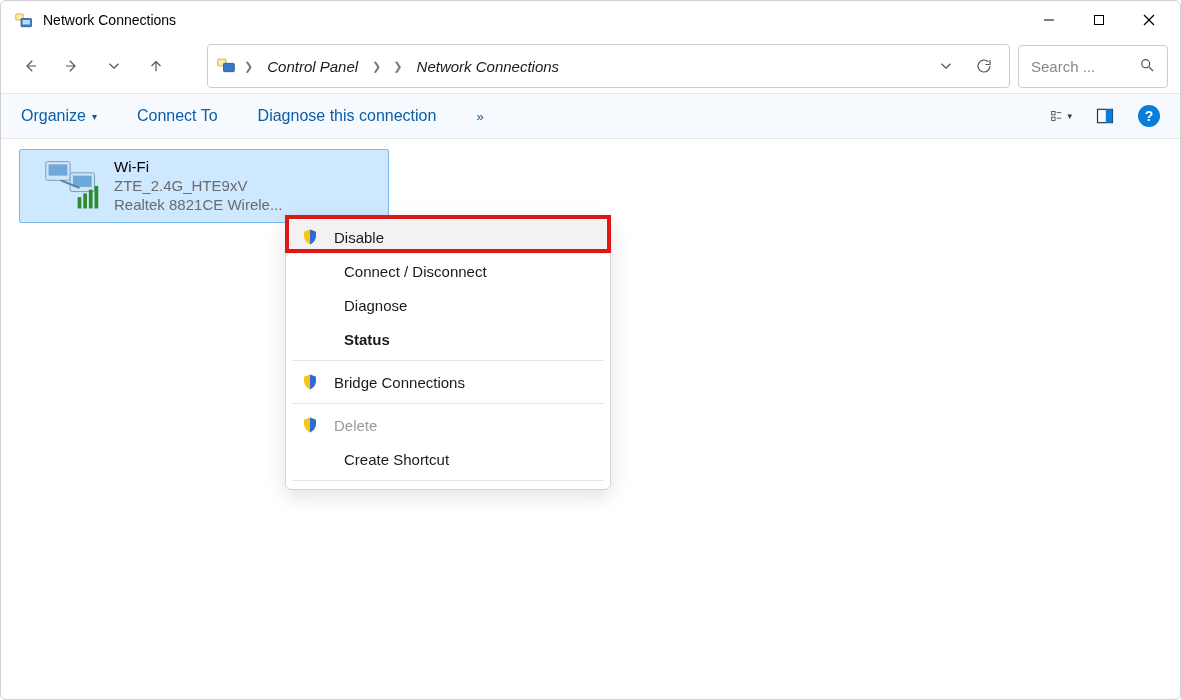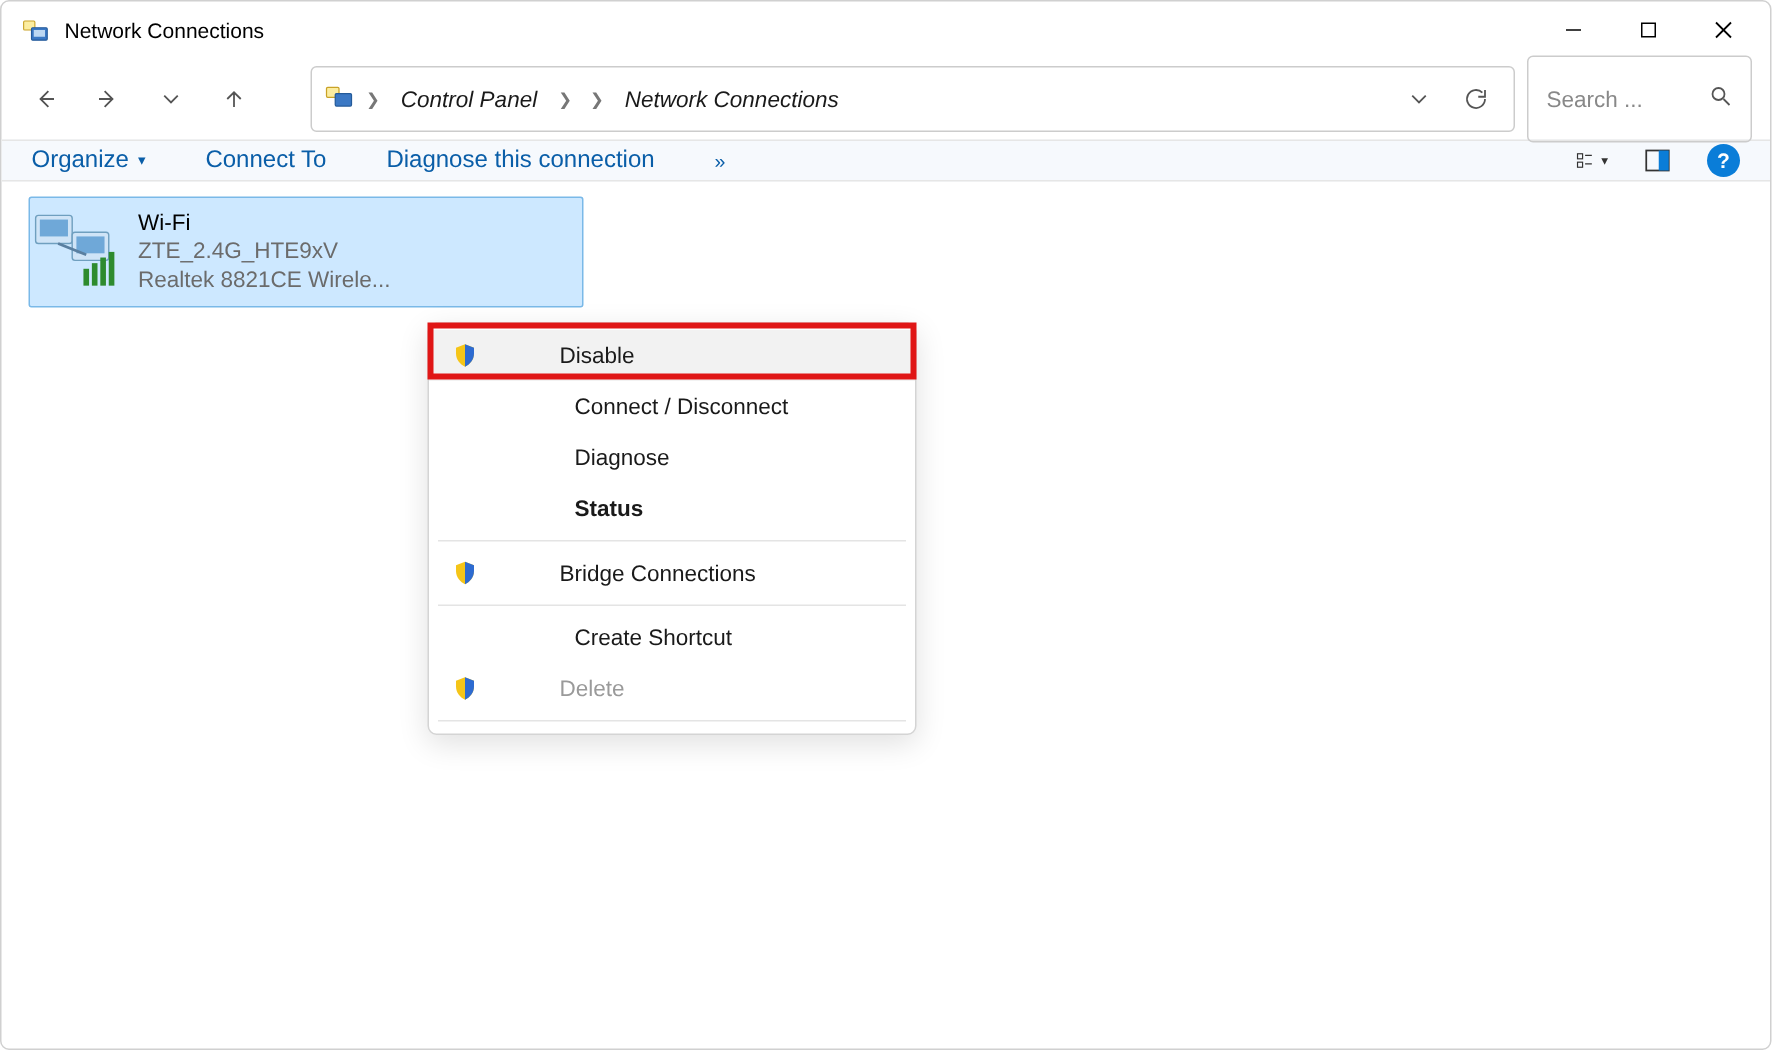--- a/index.html
+++ b/index.html
@@ -66,34 +66,34 @@
     display: flex; align-items: center;
     padding: 4px 6px;
     color: #1a1a1a;
     gap: 2px;
     font-style: italic;
   }
   .addr-chev { color: #777; padding: 0 4px; font-size: 11px; }
   .addr-spacer { flex: 1; }
   .searchbox {
     width: 150px;
-    height: 58px;
+    height: 43px;
     border: 1px solid #ccc;
     border-radius: 4px;
     display: flex;
     align-items: center;
     padding: 0 12px;
     color: #888;
     font-size: 15px;
     gap: 8px;
   }
   .searchbox .sp { flex:1; }
   
   .toolbar {
-    height: 28px;
+    height: 46px;
     background: #f6f9fd;
     border-top: 1px solid #e6e6e6;
     border-bottom: 1px solid #e6e6e6;
     display: flex;
     align-items: center;
     padding: 0 20px;
     gap: 40px;
     font-size: 16px;
     color: #0a5ea8;
   }
@@ -108,21 +108,21 @@
     position: relative;
   }
   .conn-item {
     width: 370px;
     height: 74px;
     border: 1px solid #7ab9e8;
     background: #cde8ff;
     border-radius: 2px;
     display: flex;
     align-items: flex-start;
-    padding: 8px 0;
+    padding: 8px 22px;
     gap: 12px;
   }
   .conn-icon { width: 60px; height: 54px; position:relative; }
   .conn-text { display:flex; flex-direction:column; gap:2px; font-size:15px; }
   .conn-name { color:#000; }
   .conn-sub { color:#6b6b6b; }
   
   .ctxmenu {
     position: absolute;
     top: 214px;
@@ -137,21 +137,21 @@
   }
   .ctx-item {
     display: flex;
     align-items: center;
     height: 34px;
     padding: 0 14px;
     gap: 14px;
   }
   .ctx-item.highlight-box { background:#f2f2f2; }
   .ctx-icon { width: 20px; height: 20px; display:flex; align-items:center; justify-content:center; }
-  .ctx-label { color:#1a1a1a;margin-left:39px; }
+  .ctx-label { color:#1a1a1a; }
   .ctx-item.disabled .ctx-label { color:#9a9a9a; }
   .ctx-item.bold .ctx-label { font-weight:600; }
   .ctx-noicon { padding-left:58px; }
   .ctx-sep { height:1px; background:#e4e4e4; margin:4px 6px; }
   .redbox {
     position:absolute;
     border: 4px solid #e01616;
     pointer-events:none;
   }
   
@@ -329,28 +329,28 @@
   <div class="ctx-item">
     <span class="ctx-icon">
       <svg class="shield" viewBox="0 0 24 24">
           <path d="M12 2l8 3v5c0 6-4 10-8 12C8 20 4 16 4 10V5l8-3z" fill="#f5c518"></path>
           <path d="M12 2l8 3v5c0 6-4 10-8 12V2z" fill="#2d6bd1"></path>
         </svg>
     </span>
     <span class="ctx-label">Bridge Connections</span>
   </div>
   <div class="ctx-sep"></div>
-  <div class="ctx-item ctx-noicon">
-    <span class="ctx-label">Create Shortcut</span>
-  </div>
   <div class="ctx-item disabled">
     <span class="ctx-icon">
       <svg class="shield" viewBox="0 0 24 24">
           <path d="M12 2l8 3v5c0 6-4 10-8 12C8 20 4 16 4 10V5l8-3z" fill="#f5c518"></path>
           <path d="M12 2l8 3v5c0 6-4 10-8 12V2z" fill="#2d6bd1"></path>
         </svg>
     </span>
     <span class="ctx-label">Delete</span>
   </div>
+  <div class="ctx-item ctx-noicon">
+    <span class="ctx-label">Create Shortcut</span>
+  </div>
   <div class="ctx-sep"></div>
 </div>
 
 <div class="redbox" style="top:214px; left:284px; width:326px; height:38px;"></div>
 
 </body></html>

